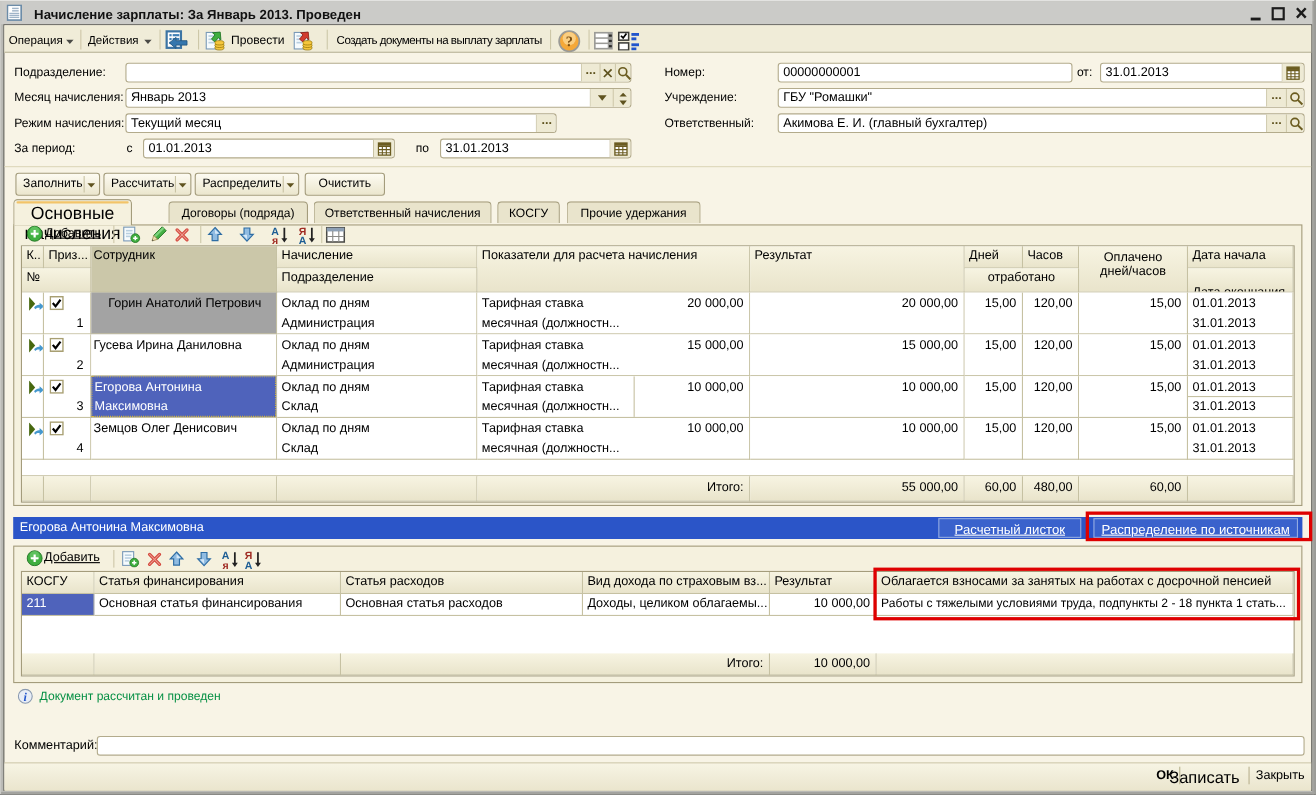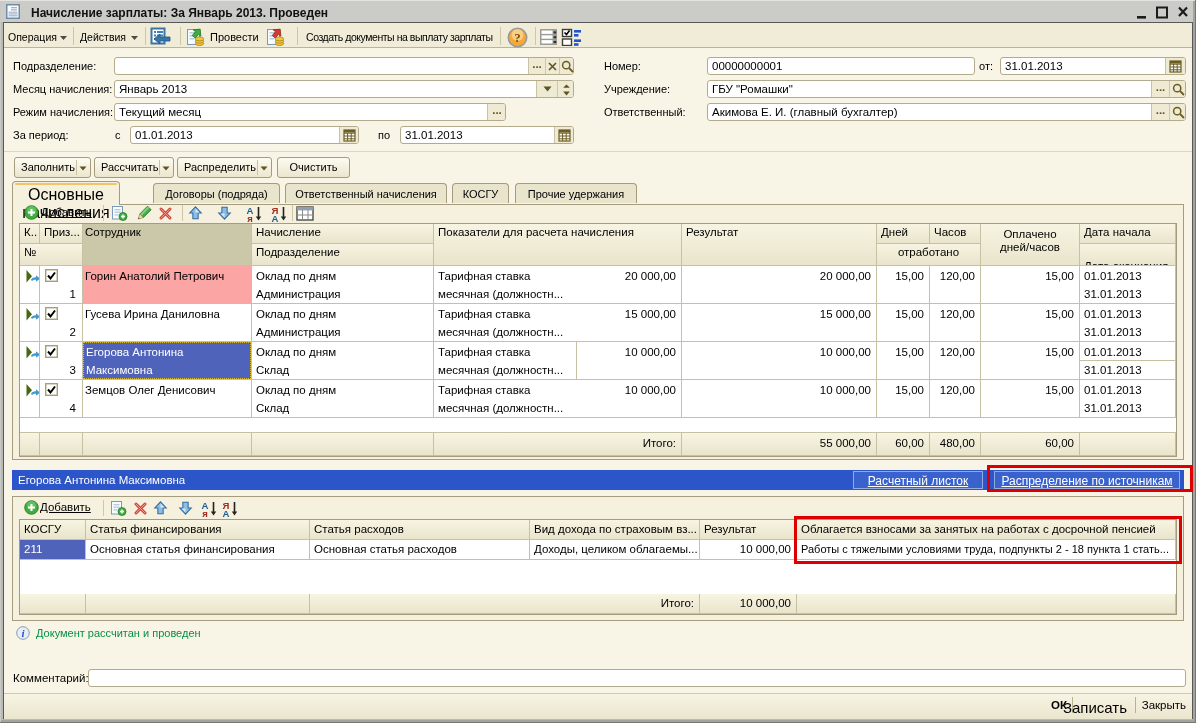--- a/index.html
+++ b/index.html
@@ -385,21 +385,21 @@
     </div>
 <div class="a" style="left:40px;top:266px;width:43px;height:38px;border-right:1px solid #c6c1a2;border-bottom:1px solid #c6c1a2;overflow:hidden;white-space:nowrap;font-size:11.5px;background:#fff;z-index:4;">
       <div style="margin:3px 0 0 5px;">
         <svg width="13" height="13" viewBox="0 0 13 13">
           <rect x="0.7" y="0.7" width="11.6" height="11.6" fill="#fff" stroke="#a89f72" stroke-width="1.4"></rect>
           <path d="M3 6.5 L5.5 9.5 L10 3.5" stroke="#000" stroke-width="2" fill="none"></path>
         </svg>
       </div>
       <div style="position:absolute;right:6px;bottom:3px;">1</div>
     </div>
-<div class="a" style="left:83px;top:266px;width:169px;height:38px;border-right:1px solid #c6c1a2;border-bottom:1px solid #c6c1a2;overflow:hidden;white-space:nowrap;font-size:11.5px;background:#fca5a5;z-index:4;">
+<div class="a" style="left:83px;top:266px;width:169px;height:38px;border-right:1px solid #c6c1a2;border-bottom:1px solid #c6c1a2;overflow:hidden;white-space:nowrap;font-size:11.5px;background:#a3a3a3;z-index:4;text-align:center;">
       <div style="padding:1px 0 0 2px;line-height:18px;">Горин Анатолий Петрович</div>
     </div>
 <div class="a" style="left:252px;top:266px;width:182px;height:38px;border-right:1px solid #c6c1a2;border-bottom:1px solid #c6c1a2;overflow:hidden;white-space:nowrap;font-size:11.5px;background:#fff;z-index:4;">
       <div style="padding:1px 0 0 4px;line-height:18px;">Оклад по дням<br>Администрация</div>
     </div>
 <div class="a" style="left:434px;top:266px;width:248px;height:38px;border-right:1px solid #c6c1a2;border-bottom:1px solid #c6c1a2;overflow:hidden;white-space:nowrap;font-size:11.5px;background:#fff;z-index:4;">
       <div style="padding:1px 0 0 4px;line-height:18px;">Тарифная ставка<br>месячная (должностн...</div>
       <div style="position:absolute;right:5px;top:1px;line-height:18px;">20 000,00</div>
     </div>
 <div class="a" style="left:682px;top:266px;width:195px;height:38px;border-right:1px solid #c6c1a2;border-bottom:1px solid #c6c1a2;overflow:hidden;white-space:nowrap;font-size:11.5px;background:#fff;z-index:4;">

